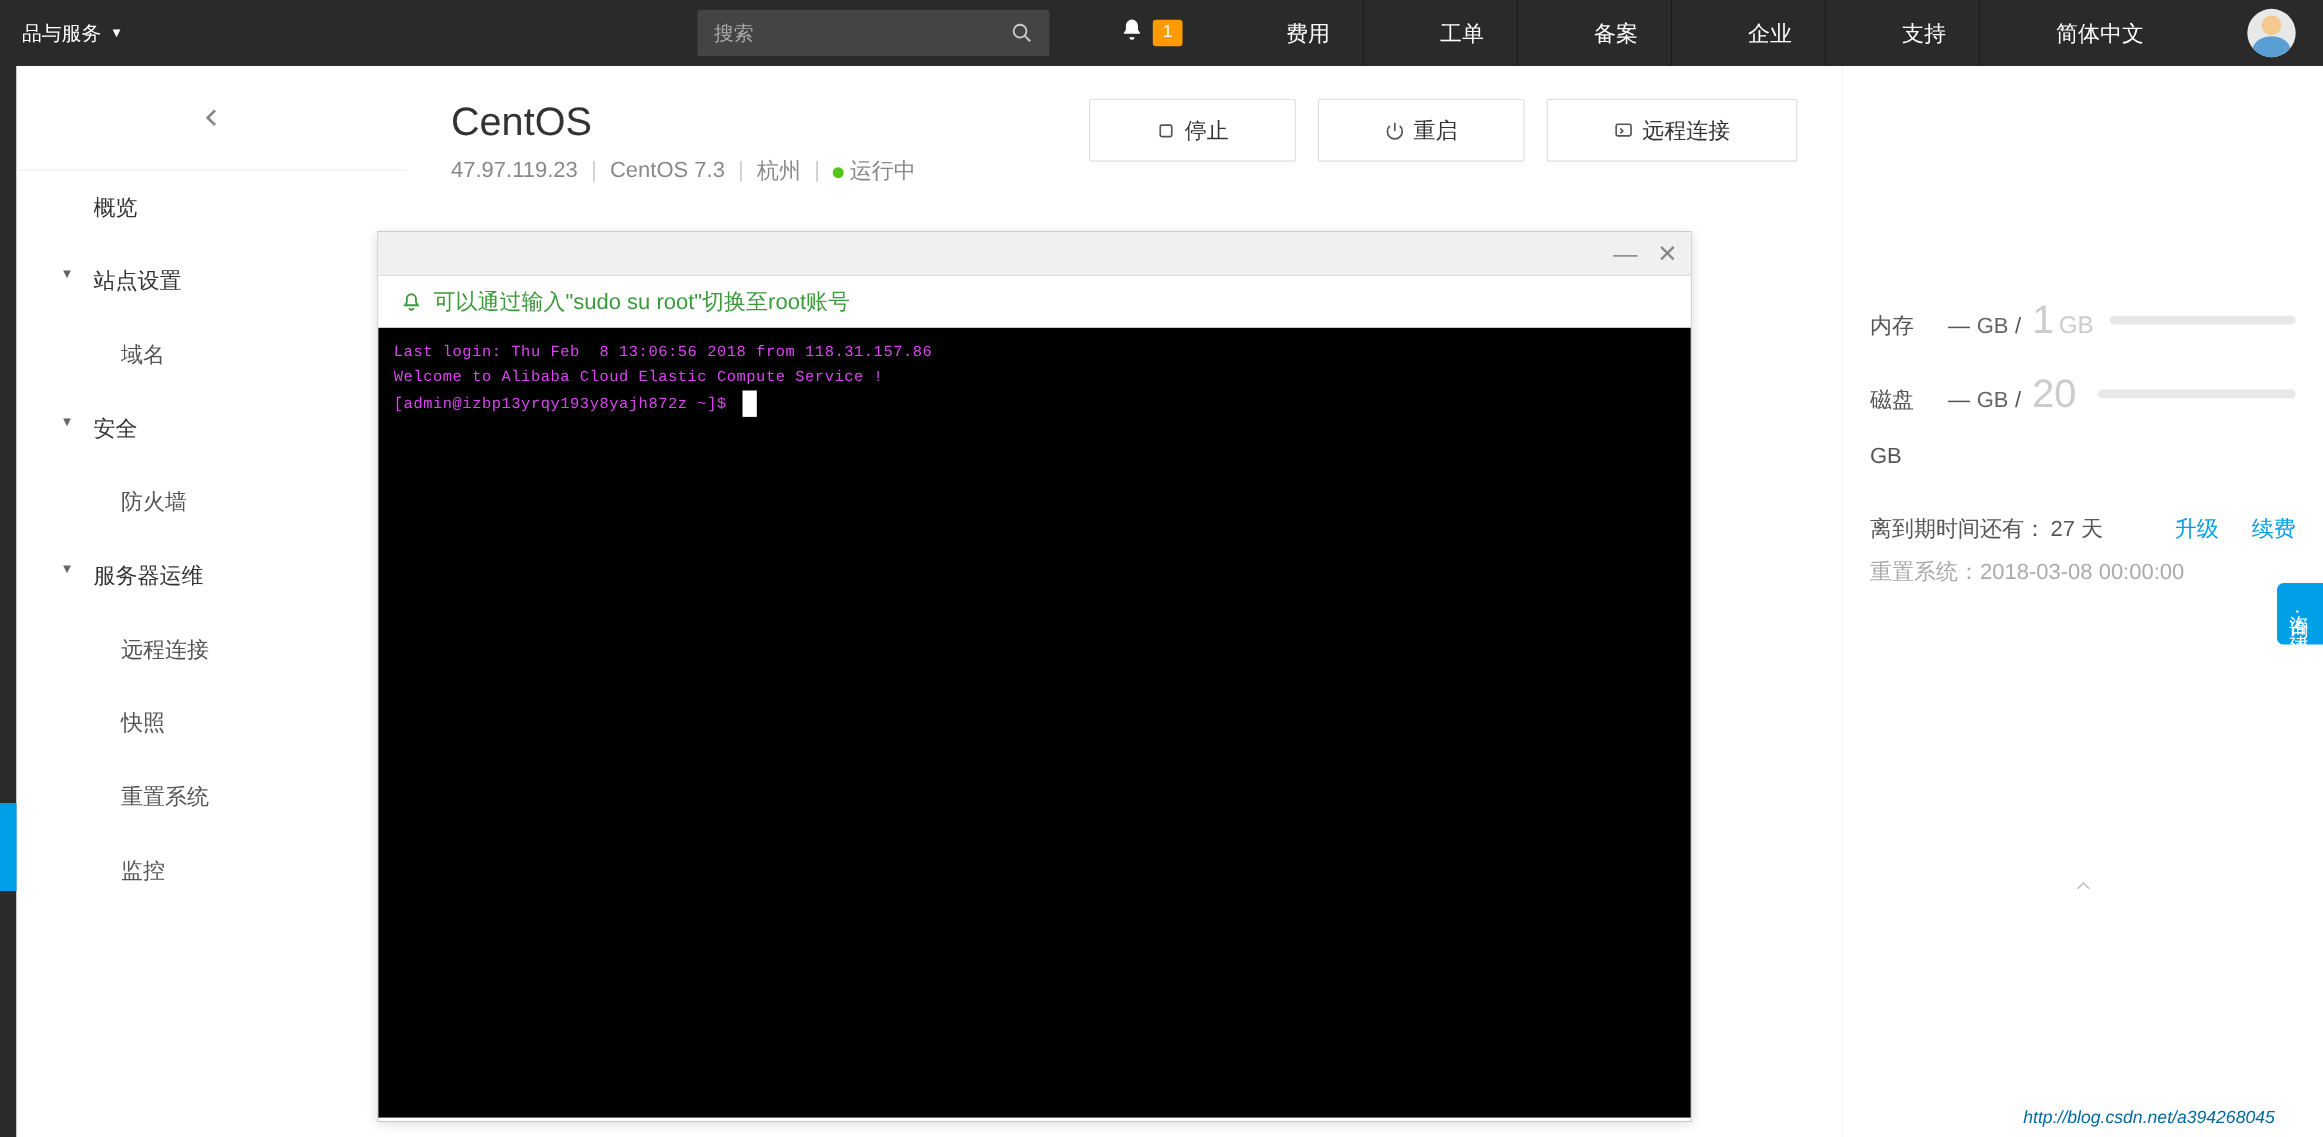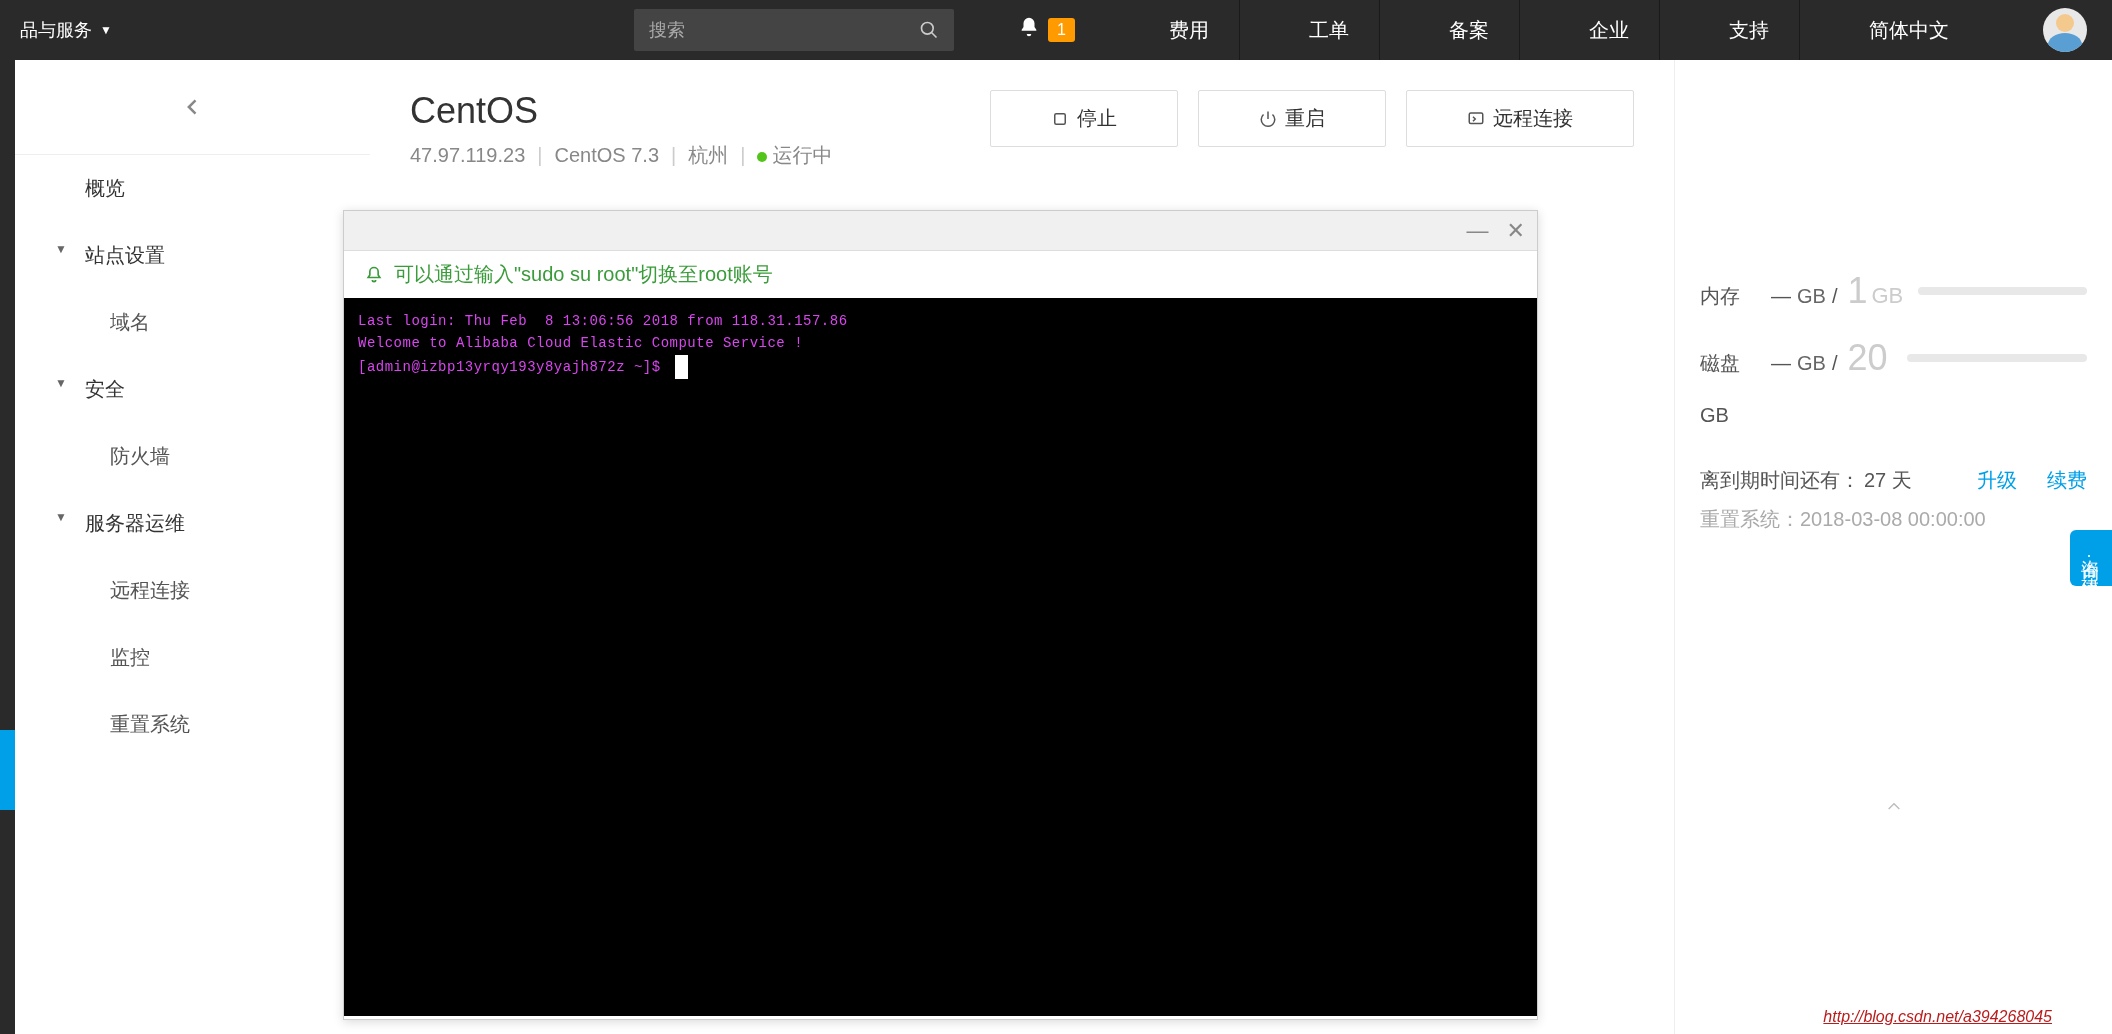--- a/index.html
+++ b/index.html
@@ -59,21 +59,21 @@
 .term-titlebar { height: 40px; background: #f0f0f0; display: flex; justify-content: flex-end; align-items: center; padding: 0 12px; gap: 18px; border-bottom: 1px solid #ddd; }
 .term-titlebar span { color: #888; font-size: 22px; cursor: pointer; }
 .term-hint { padding: 10px 20px; display: flex; align-items: center; gap: 10px; color: #3a9b3a; font-size: 20px; background: #fff; }
 .term-body { background: #000; color: #d946ef; font-family: "Courier New", monospace; font-size: 14px; padding: 12px 14px; height: calc(100% - 90px); line-height: 1.6; letter-spacing: 0.5px; }
 .term-body .line { white-space: pre; }
 .cursor-block { display: inline-block; width: 13px; height: 24px; background: #fff; vertical-align: middle; margin-left: 5px; }
 
 .feedback-tab { position: fixed; right: 0; top: 530px; width: 42px; background: #00a0e9; color: #fff; padding: 15px 10px; font-size: 18px; text-align: center; cursor: pointer; border-radius: 6px 0 0 6px; writing-mode: vertical-rl; letter-spacing: 4px; display: flex; flex-direction: column; align-items: center; }
 .feedback-icon { width: 22px; height: 14px; background: #fff; border-radius: 3px; margin-bottom: 10px; writing-mode: horizontal-tb; }
 
-.watermark { position: fixed; bottom: 8px; right: 60px; color: #b91c1c; font-size: 16px; font-style: italic; text-decoration: underline; }
+.watermark { position: fixed; bottom: 8px; right: 44px; color: #0369a1; font-size: 16px; font-style: italic; }
 </style>
 </head>
 <body>
 
 <div class="topbar">
   <div class="topbar-left">
     <span>品与服务</span>
     <span class="caret">▼</span>
   </div>
   <div class="topbar-spacer"></div>
@@ -125,22 +125,23 @@
     <div class="sidebar-item header">
         <span class="caret">▼</span>
         <span>安全</span>
       </div>
     <div class="sidebar-item sub">防火墙</div>
     <div class="sidebar-item header">
         <span class="caret">▼</span>
         <span>服务器运维</span>
       </div>
     <div class="sidebar-item sub">远程连接</div>
+    <div class="sidebar-item sub">快照</div>
+    <div class="sidebar-item sub">重置系统</div>
     <div class="sidebar-item sub">监控</div>
-    <div class="sidebar-item sub">重置系统</div>
   </div>
 
   <div class="main">
     <div class="page-header">
       <div>
         <div class="page-title">CentOS</div>
         <div class="page-meta">
           <span>47.97.119.23</span>
           <span class="sep">|</span>
           <span>CentOS 7.3</span>

